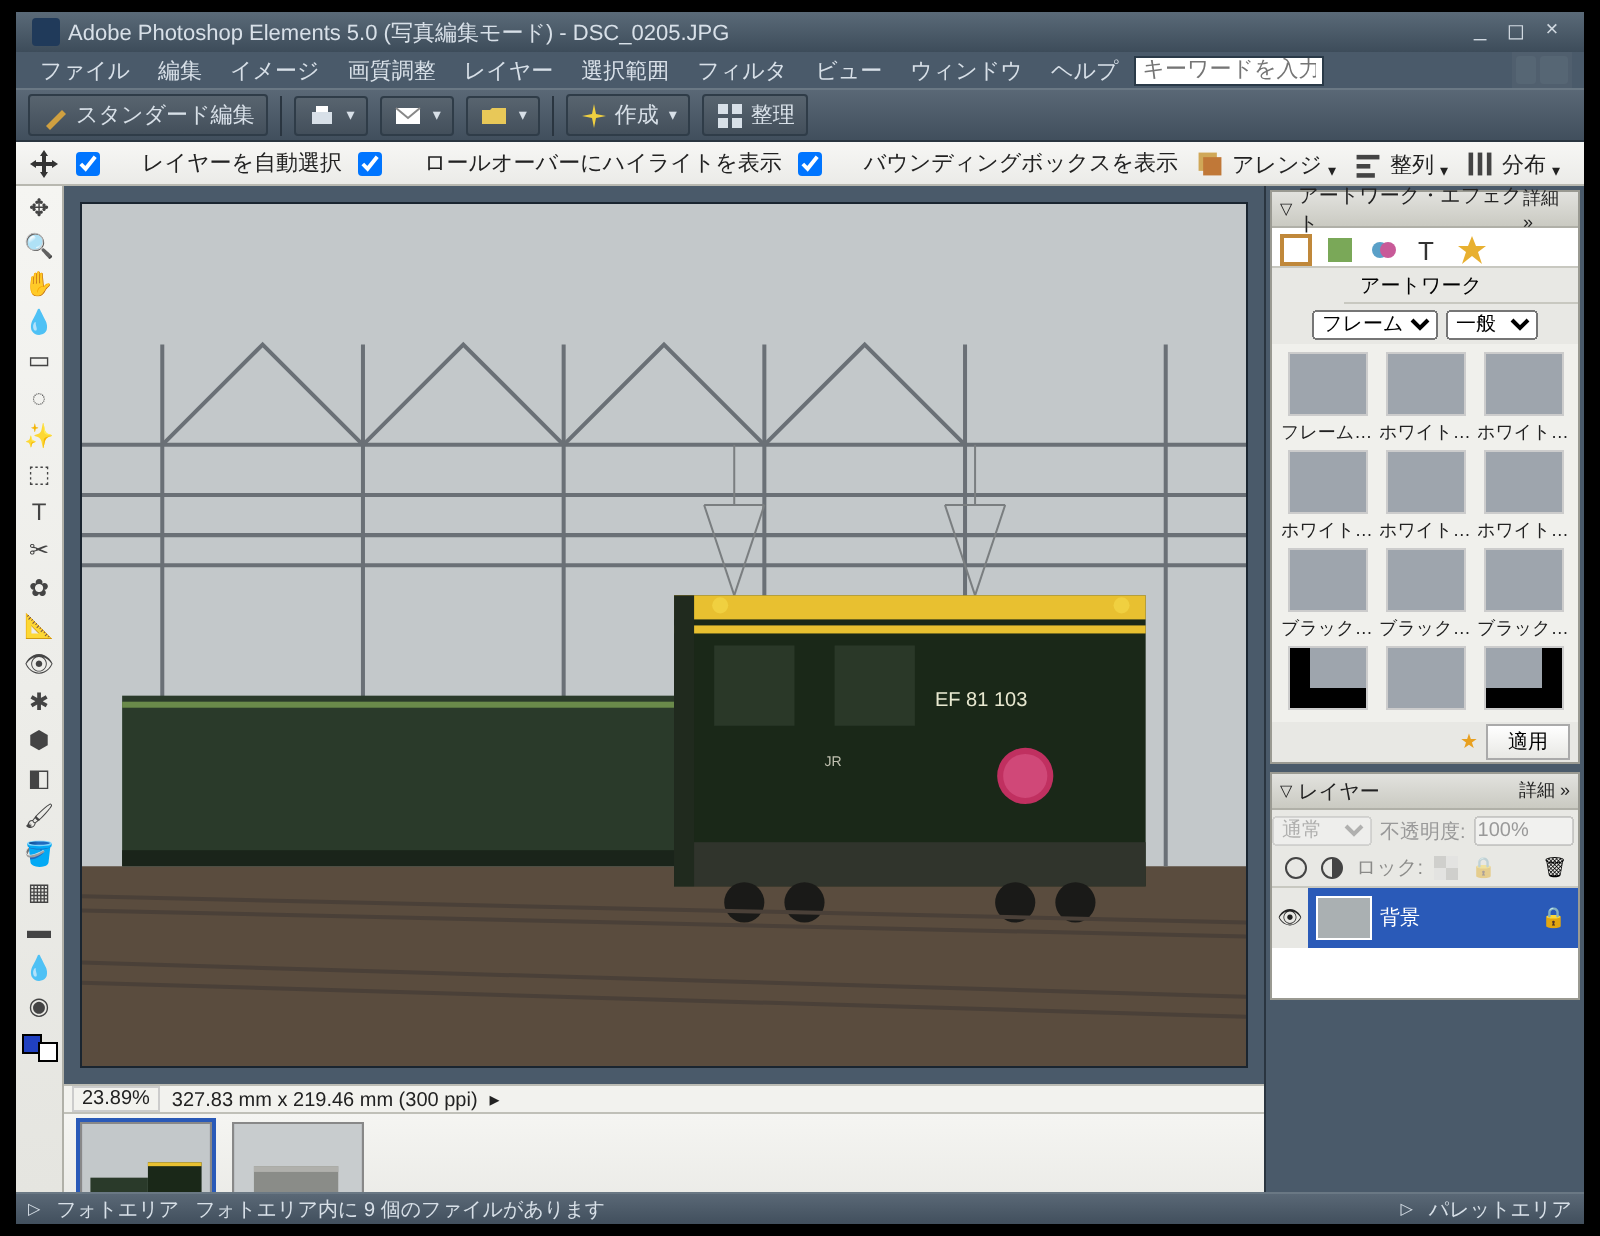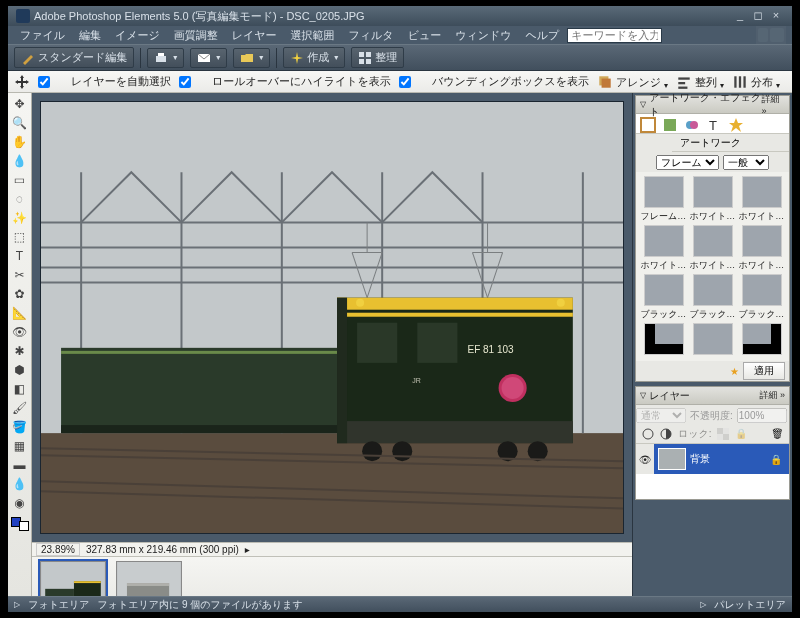--- a/index.html
+++ b/index.html
@@ -43,21 +43,21 @@
 .tools .swatch .fg { position: absolute; width: 10px; height: 10px; background: #2040c0; border: 1px solid #000; left: 0; top: 0; }
 .tools .swatch .bg { position: absolute; width: 10px; height: 10px; background: #fff; border: 1px solid #000; right: 0; bottom: 0; }
 
 
 .canvas-area { flex: 1; display: flex; flex-direction: column; background: #6d28d9; }
 .canvas-wrap { flex: 1; background: #4a5a6a; padding: 8px; display: flex; }
 .canvas { flex: 1; background: #bec4c6; border: 1px solid #1a2530; position: relative; overflow: hidden; }
 .canvas svg { width: 100%; height: 100%; display: block; }
 
 
-.status { height: 16px; background: #f2f2ee; border-top: 1px solid #bcbcb4; display: flex; align-items: center; font-size: 10px; color: #222; padding: 0 4px; gap: 6px; }
+.status { height: 16px; background: #f2f2ee; border-top: 1px solid #bcbcb4; display: flex; align-items: flex-end; font-size: 10px; color: #222; padding: 0 4px; gap: 6px; }
 .status .box { border: 1px solid #ccc; padding: 0 4px; }
 .bin { height: 74px; background: linear-gradient(#f5f5f2,#e8e8e4); border-top: 1px solid #c0c0b8; display: flex; align-items: flex-start; padding: 4px 6px; gap: 6px; }
 .thumb { width: 70px; display: flex; flex-direction: column; align-items: center; gap: 2px; }
 .thumb .img { width: 66px; height: 48px; border: 1px solid #888; background: #b8bdbf; position: relative; }
 .thumb.sel .img { outline: 2px solid #2a5ab8; }
 .thumb svg { width: 100%; height: 100%; }
 
 
 .right { width: 160px; background: #4a5a6a; display: flex; flex-direction: column; border-left: 1px solid #2a3540; }
 .panel { background: #e8e8e4; margin: 2px; border: 1px solid #9a9a92; }

